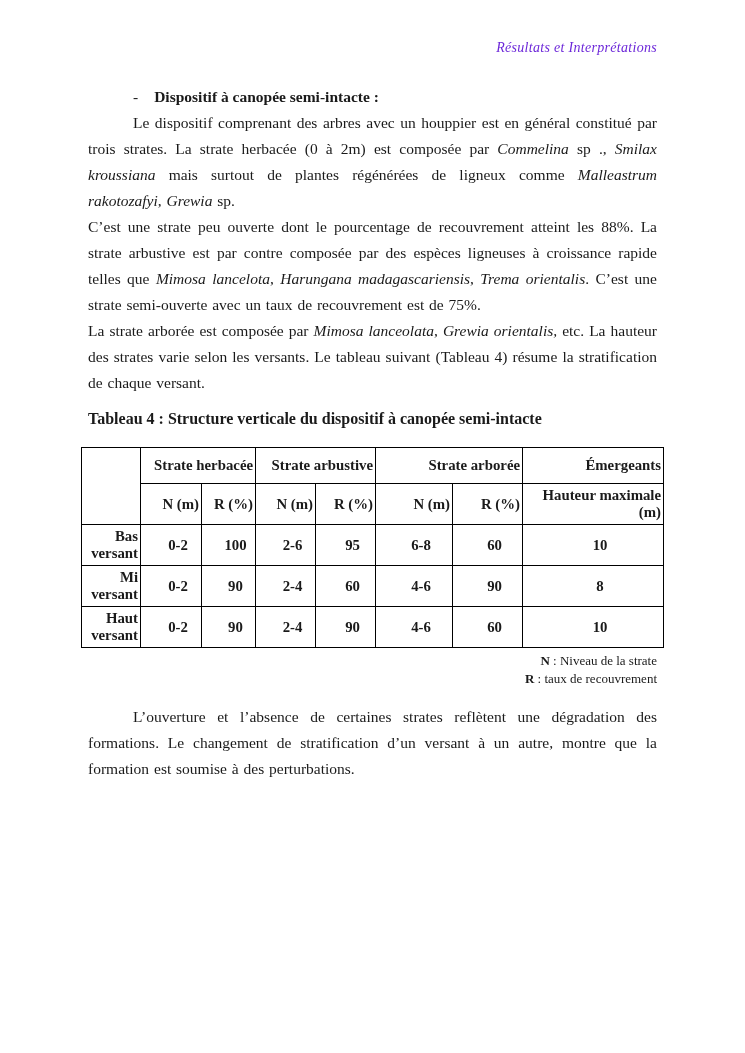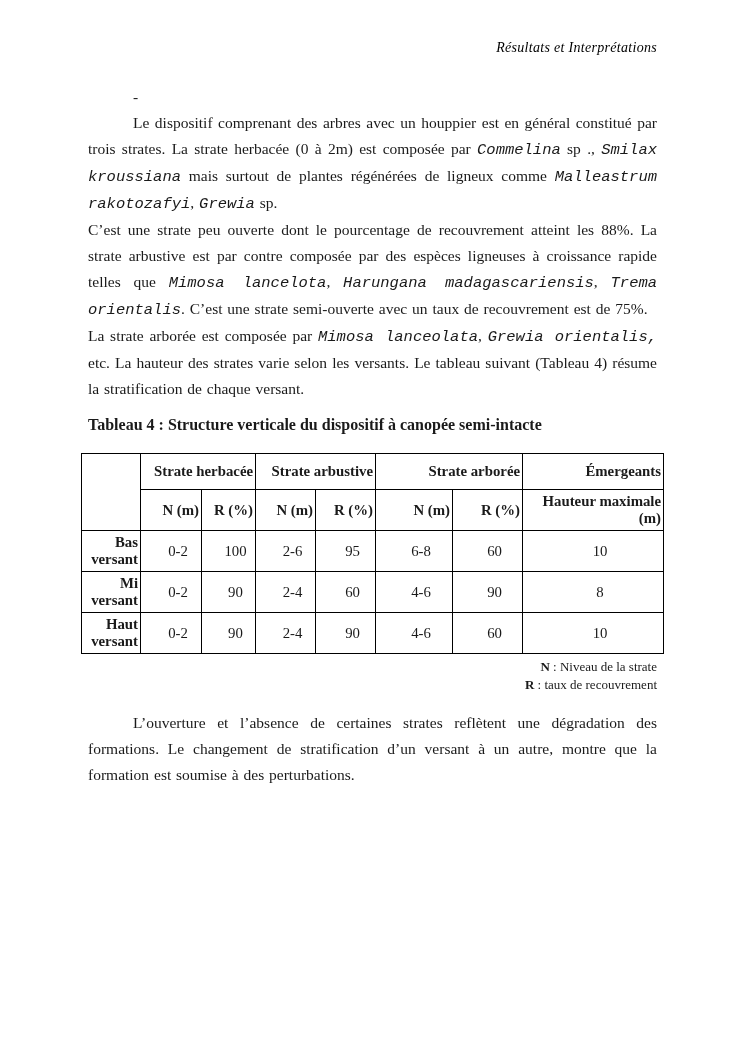--- a/index.html
+++ b/index.html
@@ -12,41 +12,41 @@
     font-family: "Liberation Serif", "DejaVu Serif", serif;
     color: #1a1a1a;
     padding: 40px 88px 0 88px;
     position: relative;
     overflow: hidden;
   }
   .running-header {
     text-align: right;
     font-style: italic;
     font-size: 14px;
-    color: #000000;
+    color: #6d28d9;
     letter-spacing: 0.3px;
   }
   .heading-line {
     margin-top: 28px;
     padding-left: 45px;
     font-size: 15.5px;
     line-height: 26px;
     display: flex;
     align-items: baseline;
   }
   .heading-dash { font-weight: 400; margin-right: 16px; }
   .heading-text { font-weight: 700; }
   .para {
     font-size: 15.5px;
     line-height: 26px;
     text-align: justify;
     word-spacing: 1px;
   }
   .para.indent { text-indent: 45px; }
-  .para .it { font-style: italic; font-family: Liberation Mono, monospace; }
+  .para .it { font-style: italic; }
   .caption {
     margin-top: 14px;
     font-size: 16px;
     font-weight: 700;
     line-height: 18px;
   }
   table.strat {
     margin-top: 19px;
     margin-left: -7px;
     width: 582px;
@@ -55,21 +55,21 @@
   }
   table.strat th, table.strat td {
     border: 1.4px solid #000000;
     text-align: center;
     vertical-align: middle;
     font-size: 14.8px;
     line-height: 17px;
     padding: 3px 2px;
   }
   table.strat th { font-weight: 700; text-align: right; }
-  table.strat td { font-weight: 400; padding-left: 16px; }
+  table.strat td { font-weight: 700; padding-left: 16px; }
   tr.group-row th { height: 36px; }
   tr.sub-row th { height: 36px; }
   tbody tr { height: 35px; }
   th.pad-wrap { padding: 3px 18px; }
   .notes {
     margin-top: 4px;
     font-size: 13px;
     line-height: 17.5px;
     text-align: right;
   }
@@ -78,20 +78,21 @@
 </style>
 </head>
 <body>
 
 <div class="page">
 
   <div class="running-header">Résultats et Interprétations</div>
 
   <div class="heading-line">
     <span class="heading-dash">-</span>
+    <span class="heading-text">Dispositif à canopée semi-intacte :</span>
   </div>
 
   <p class="para indent"><span>Le dispositif comprenant des arbres avec un houppier est en général constitué par trois strates. La strate herbacée (0 à 2m) est composée par </span><span class="it">Commelina</span><span> sp ., </span><span class="it">Smilax kroussiana</span><span> mais surtout de plantes régénérées de ligneux comme </span><span class="it">Malleastrum rakotozafyi</span><span>, </span><span class="it">Grewia</span><span> sp.</span></p>
 
   <p class="para"><span>C’est une strate peu ouverte dont le pourcentage de recouvrement atteint les 88%. La strate arbustive est par contre composée par des espèces ligneuses à croissance rapide telles que </span><span class="it">Mimosa lancelota</span><span>, </span><span class="it">Harungana madagascariensis</span><span>, </span><span class="it">Trema orientalis</span><span>. C’est une strate semi-ouverte avec un taux de recouvrement est de 75%.</span></p>
 
   <p class="para"><span>La strate arborée est composée par </span><span class="it">Mimosa lanceolata</span><span>, </span><span class="it">Grewia orientalis,</span><span> etc. La hauteur des strates varie selon les versants. Le tableau suivant (Tableau 4) résume la stratification de chaque versant.</span></p>
 
   <div class="caption">Tableau 4 : Structure verticale du dispositif à canopée semi-intacte</div>
 

